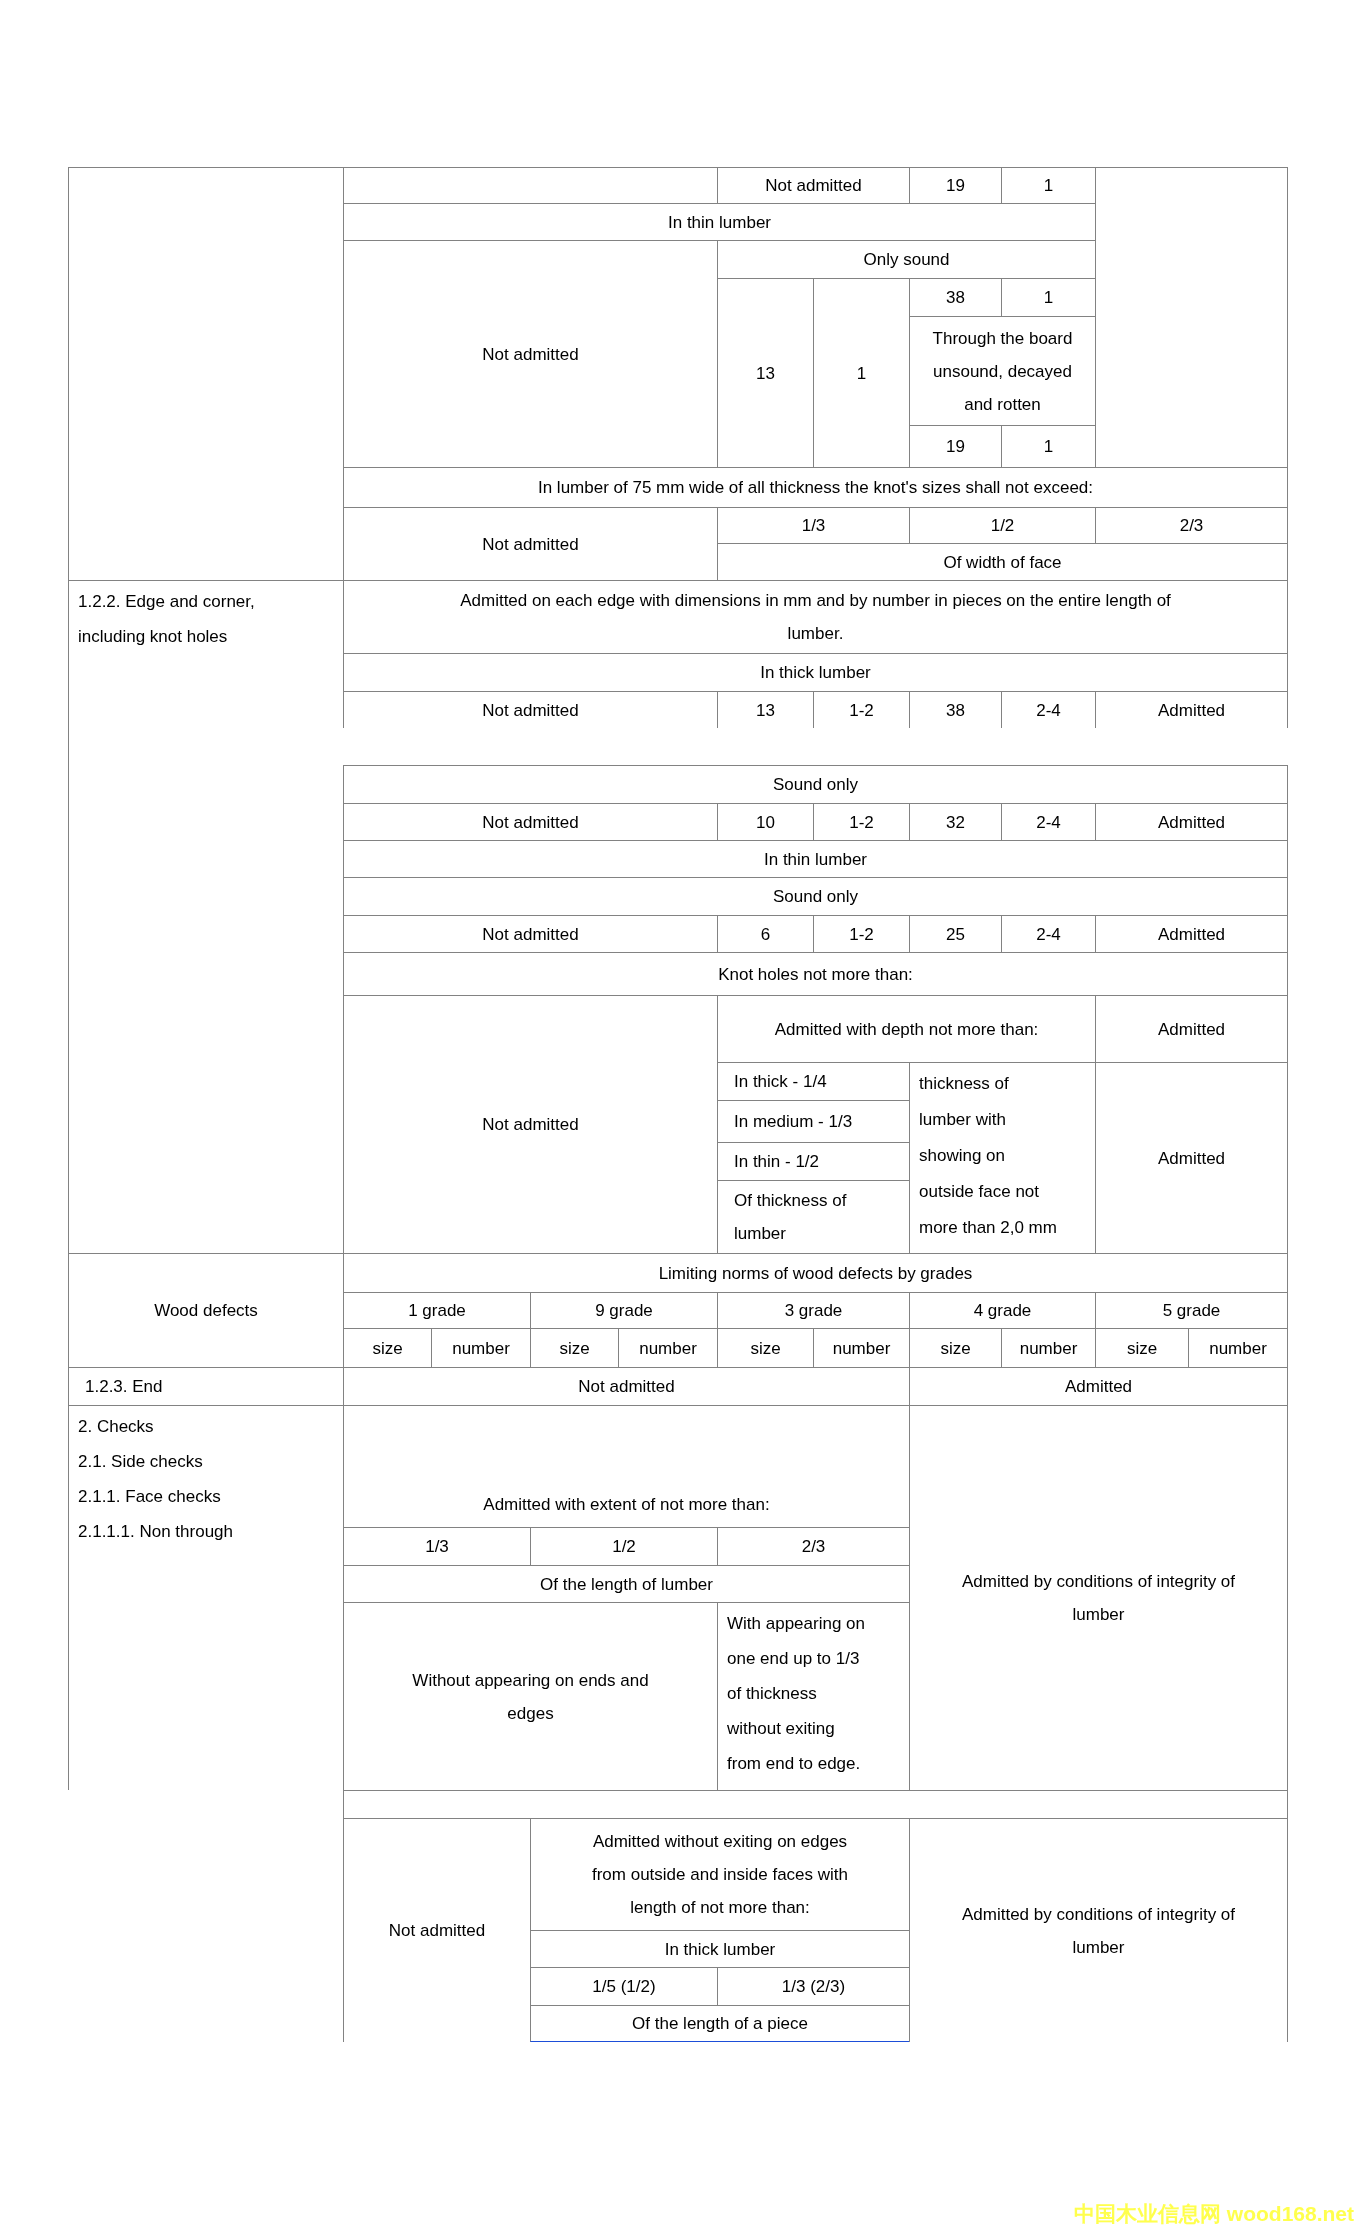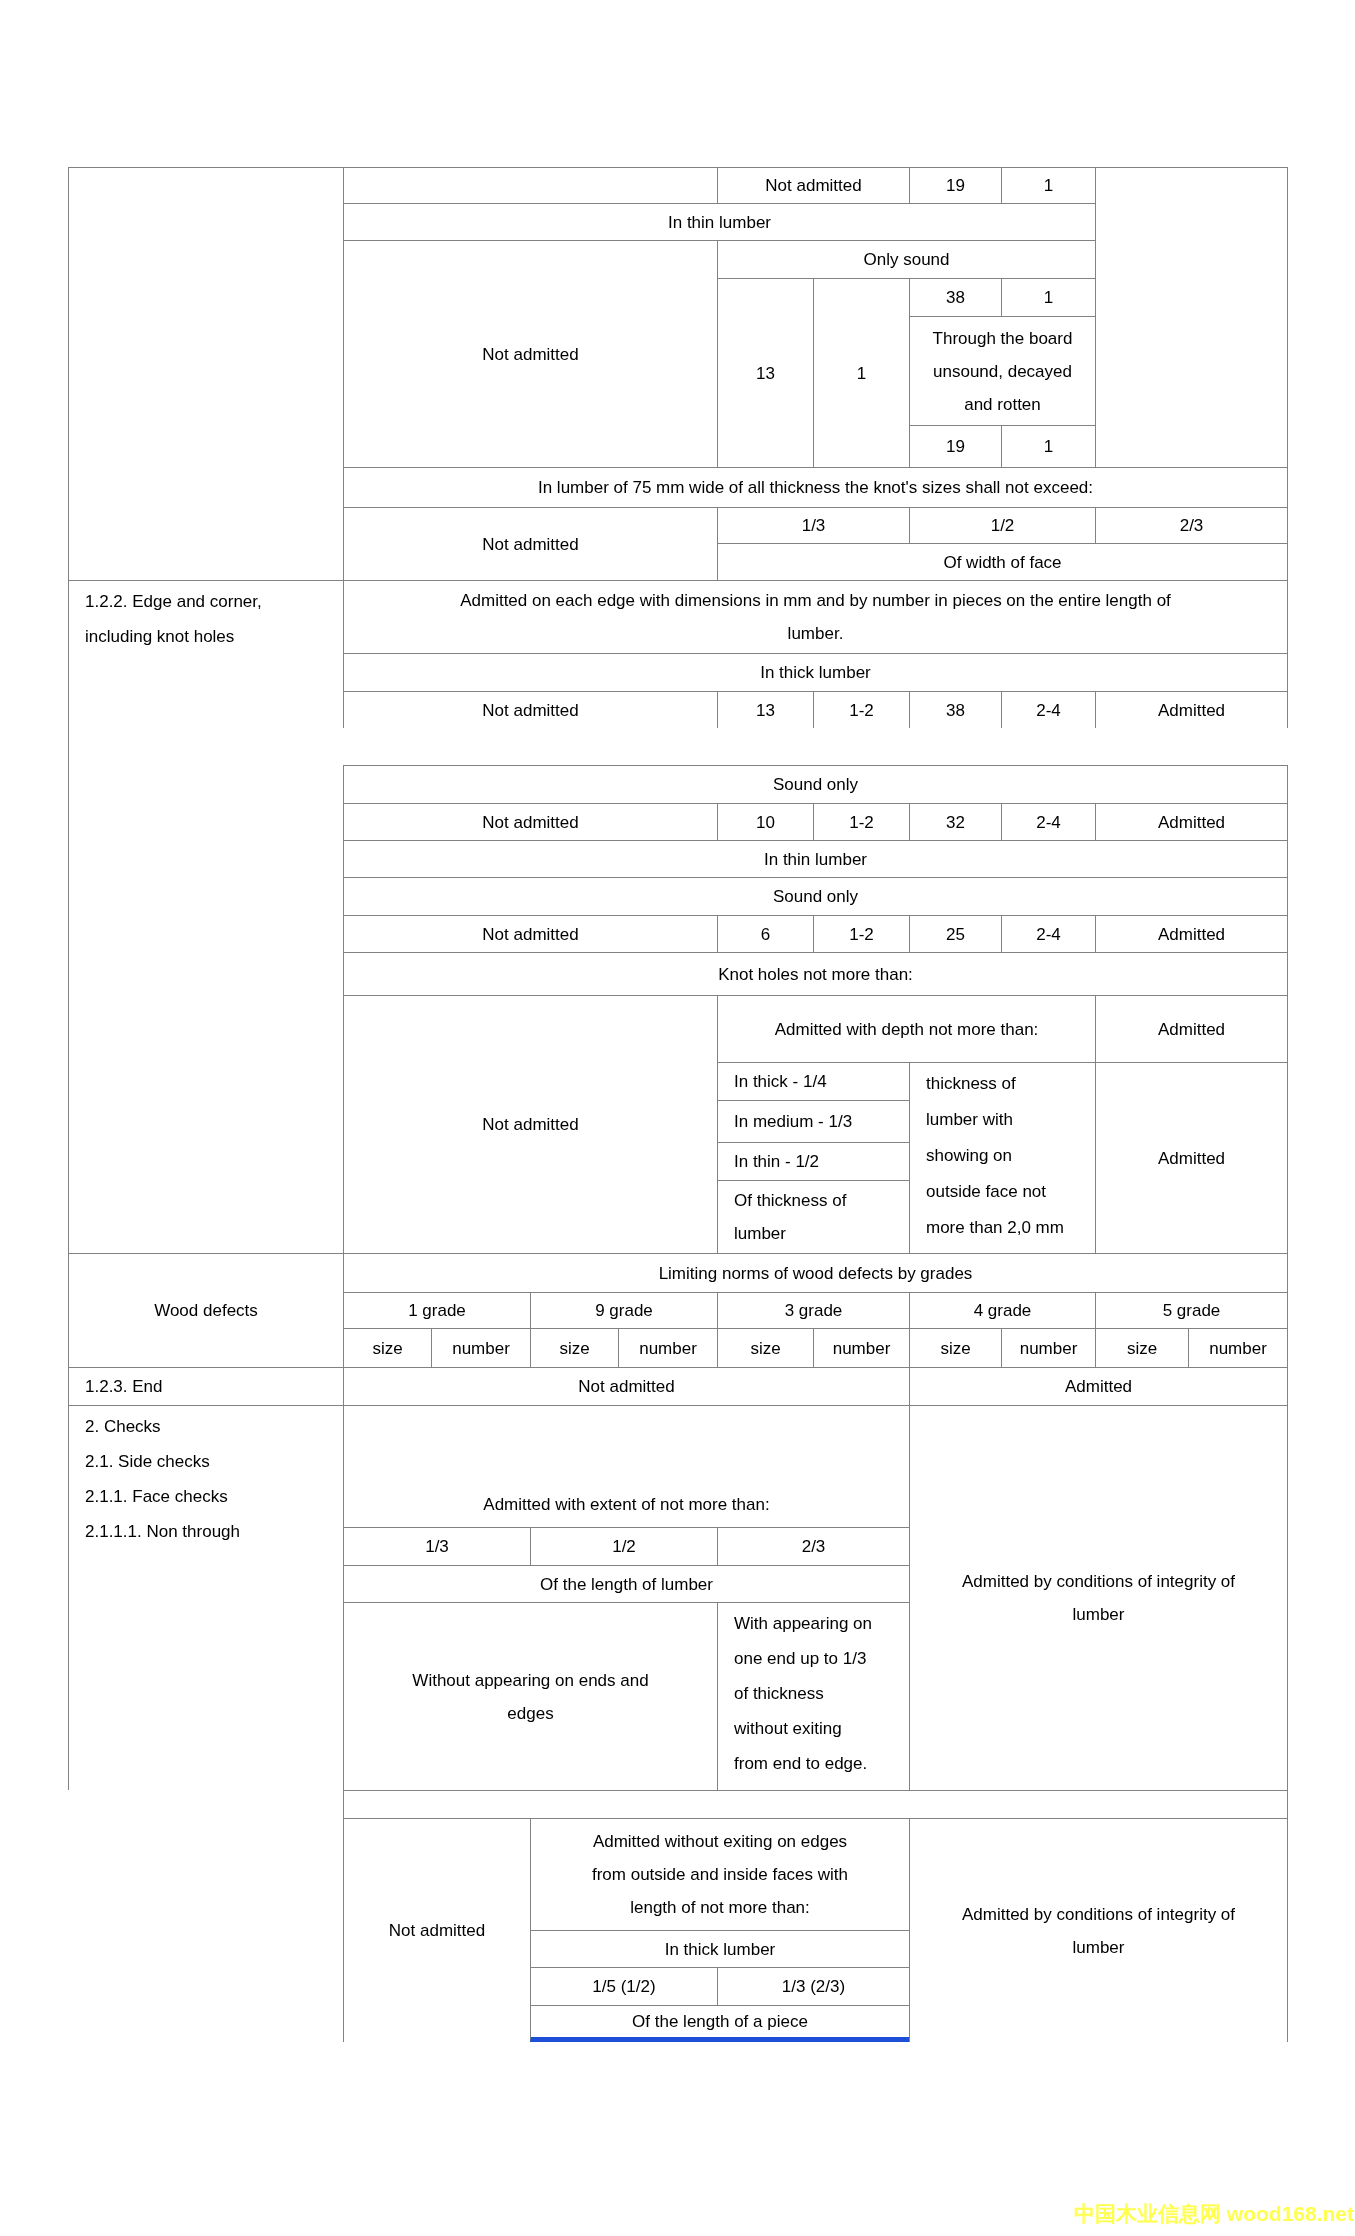--- a/index.html
+++ b/index.html
@@ -6,23 +6,23 @@
   .page{position:relative;width:1355px;height:2236px;background:#ffffff;
         font-family:"Liberation Sans",sans-serif;color:#000;overflow:hidden;}
   .tbl{position:absolute;left:68px;top:167px;width:1220px;height:1875px;
        display:grid;font-size:17px;line-height:33px;
        grid-template-columns:275px 88px 99px 88px 99px 96px 96px 92px 94px 93px 100px;
        grid-template-rows:36px 37px 38px 38px 109px 42px 40px 36px 37px 73px 38px 37px 37px 38px 37px 37px 38px 37px 43px 67px 38px 42px 38px 73px 39px 36px 39px 38px 122px 38px 37px 188px 28px 112px 37px 38px 37px;}
   .c{border-left:1px solid #828282;border-top:1px solid #828282;
      display:flex;align-items:center;justify-content:center;text-align:center;
      white-space:pre-line;padding:0 3px;box-sizing:border-box;overflow:hidden;}
   .br{border-right:1px solid #828282;}
-  .bb{border-bottom:5px solid #1d4ed8;}
+  .bb{border-bottom:1px solid #1d4ed8;}
   .tl{align-items:flex-start;justify-content:flex-start;text-align:left;
-      padding:3px 16px;line-height:35px;}
+      padding:3px 9px;line-height:35px;}
   .lf{justify-content:flex-start;text-align:left;padding-left:16px;}
   .bt{align-items:flex-end;padding-bottom:6px;}
   .lh36{line-height:36px;}
   .watermark{position:absolute;left:1074px;top:2200px;width:270px;
              font-size:21px;font-weight:bold;color:#ffff4d;white-space:nowrap;}
 </style>
 </head>
 <body>
 
 <div class="page">

